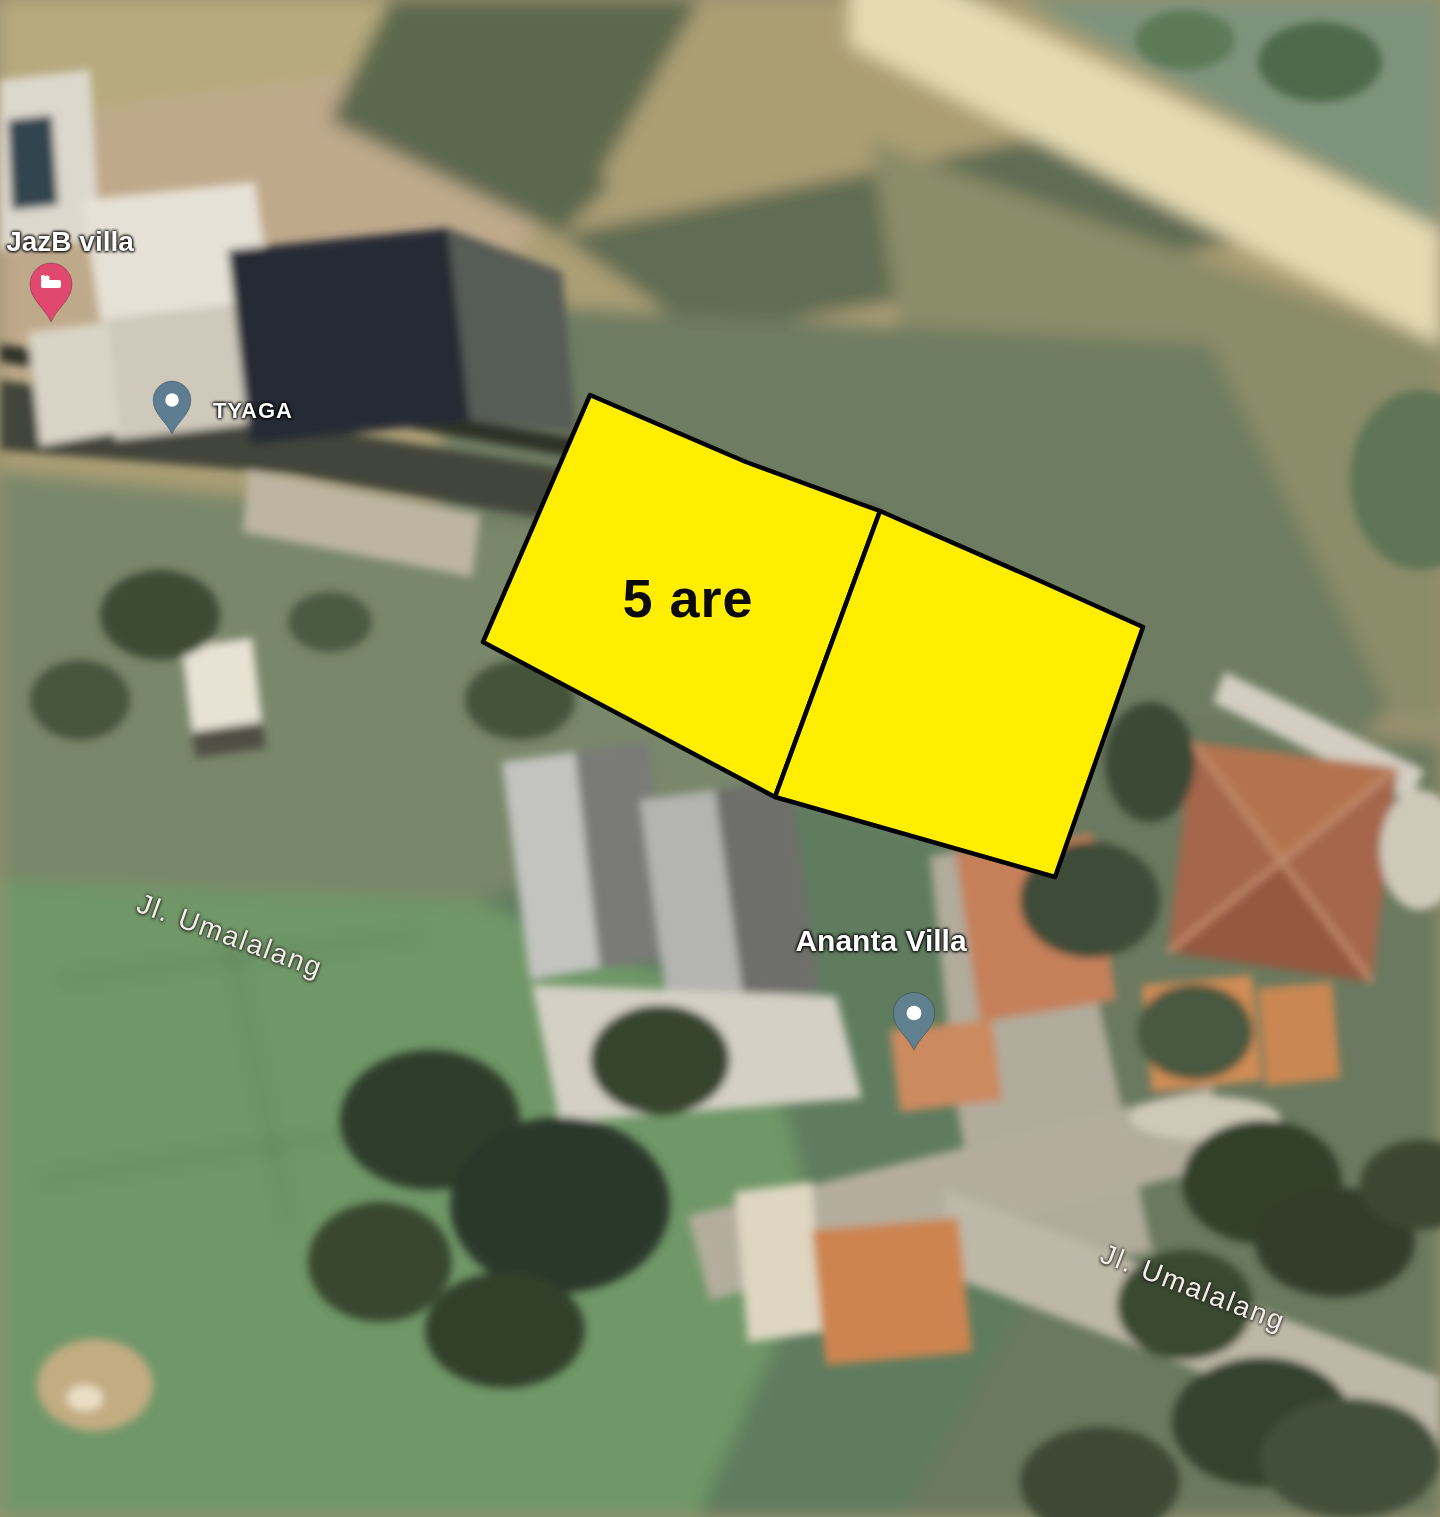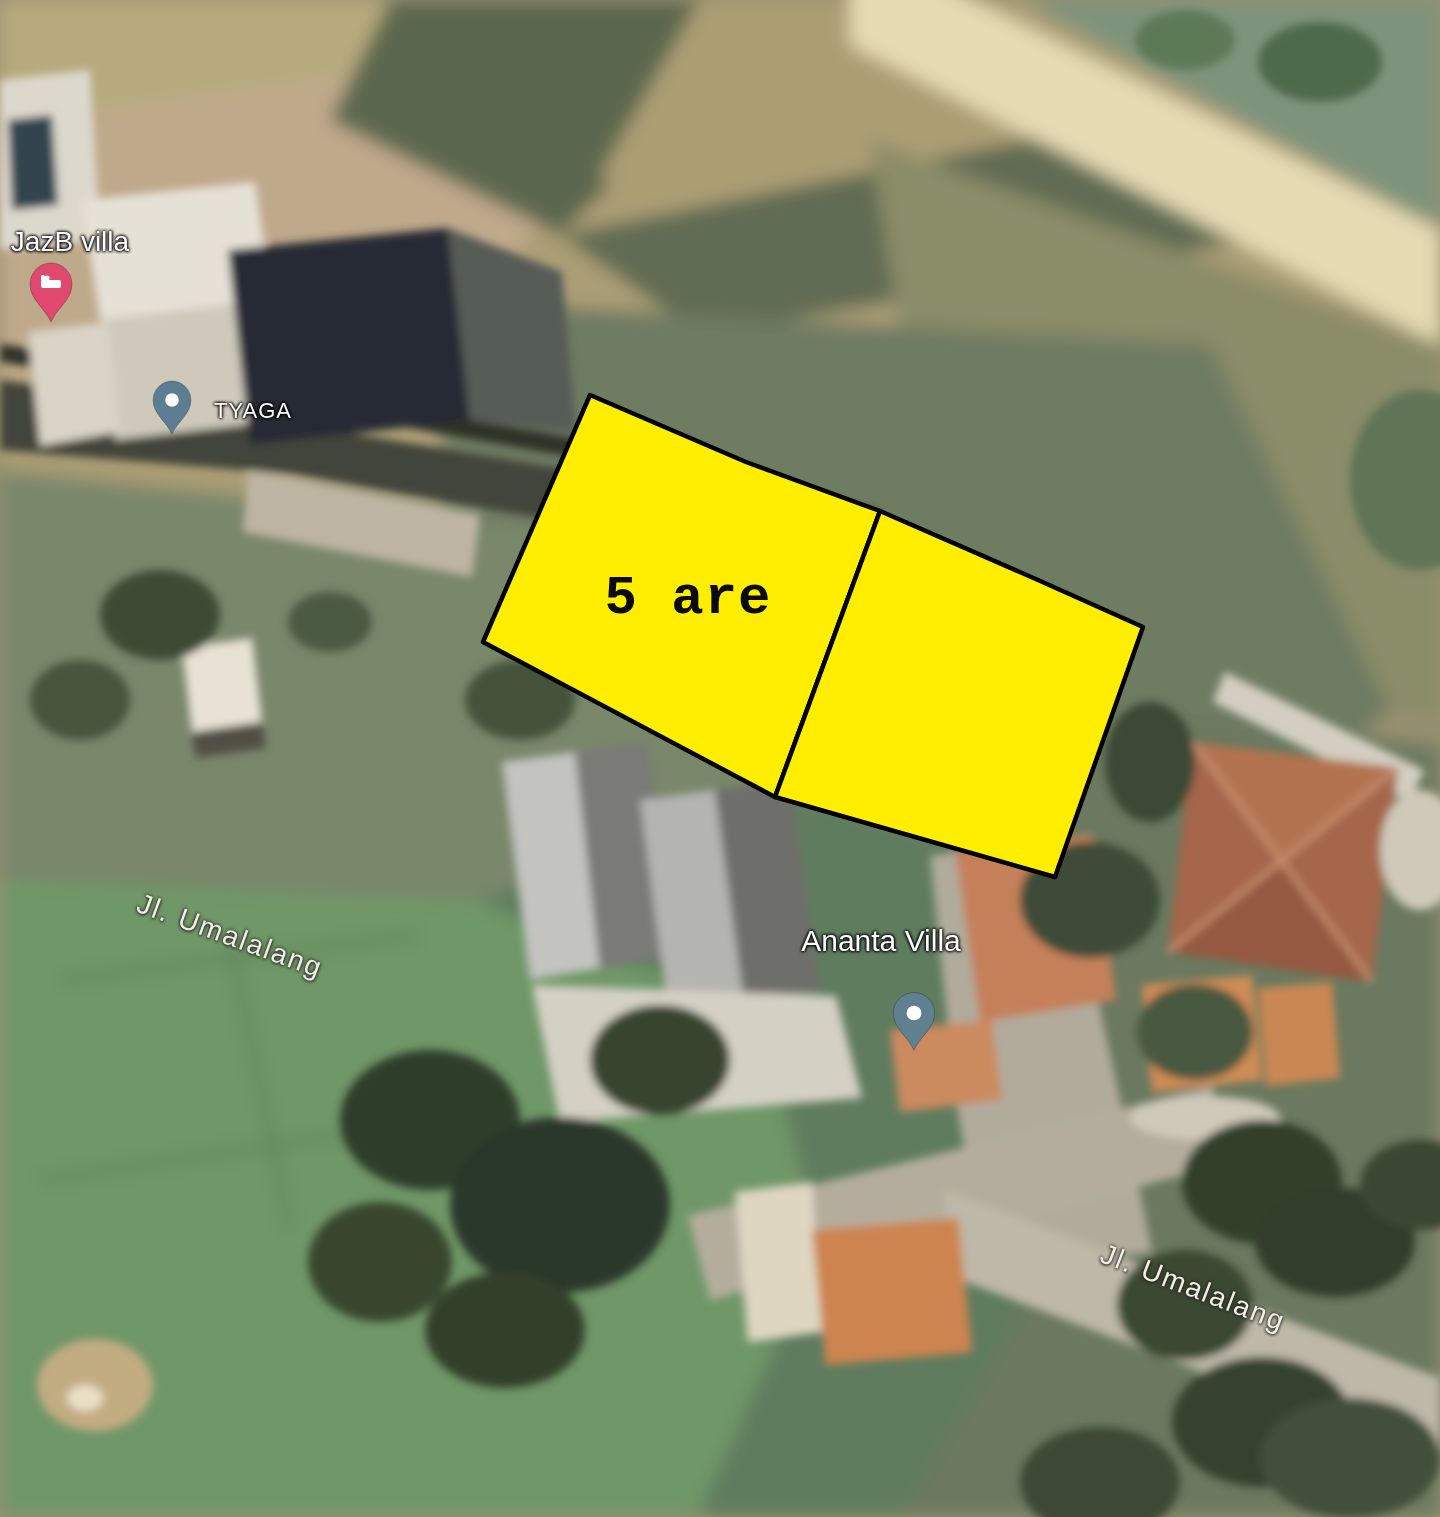--- a/index.html
+++ b/index.html
@@ -7,35 +7,35 @@
     position:relative;
     width:1440px;height:1517px;
     overflow:hidden;
     font-family:"Liberation Sans", sans-serif;
     background:#97906e;
   }
   #stage svg{position:absolute;left:0;top:0;display:block;}
   .maplabel{
     position:absolute;
     color:#ffffff;
-    font-weight:400;
+    font-weight:700;
     white-space:nowrap;
     transform:translate(-50%,-50%);
     text-shadow:0 1px 3px rgba(0,0,0,.85),1px 0 3px rgba(0,0,0,.7),-1px 0 3px rgba(0,0,0,.7),0 -1px 3px rgba(0,0,0,.7);
     user-select:none;
   }
   .poi-label{font-size:28px;}
   .road-label{
     font-size:28px;color:#f3efe8;letter-spacing:2px;font-weight:500;
     text-shadow:0 1px 3px rgba(40,40,35,.8),1px 1px 3px rgba(40,40,35,.7),-1px -1px 3px rgba(40,40,35,.6);
   }
   .plot-label{
     position:absolute;
     transform:translate(-50%,-50%);
-    font-family:Liberation Mono, monospace;
+    font-family:Liberation Sans, sans-serif;
     font-weight:700;
     font-size:54px;
     color:#0a0a0a;
     letter-spacing:1px;
     white-space:nowrap;
     user-select:none;
   }
 </style>
 </head>
 <body>

